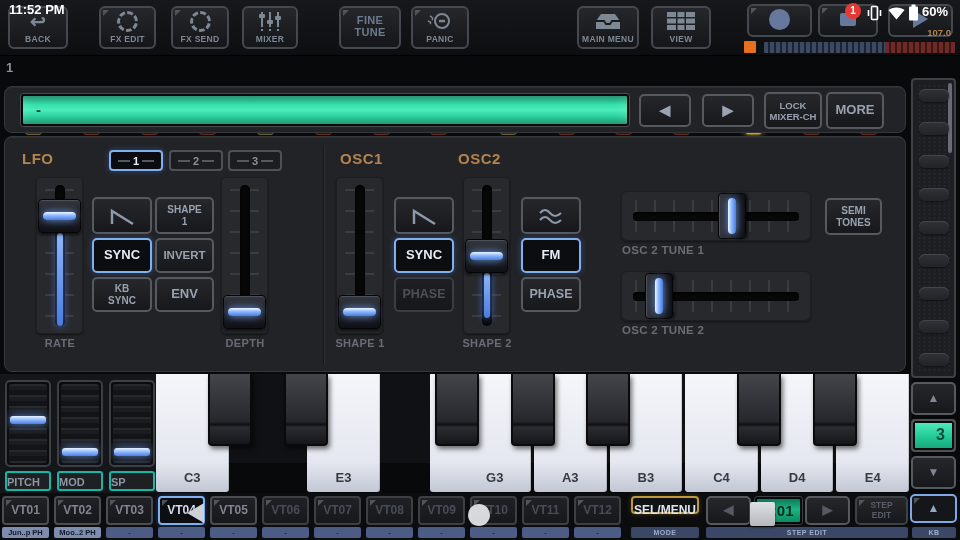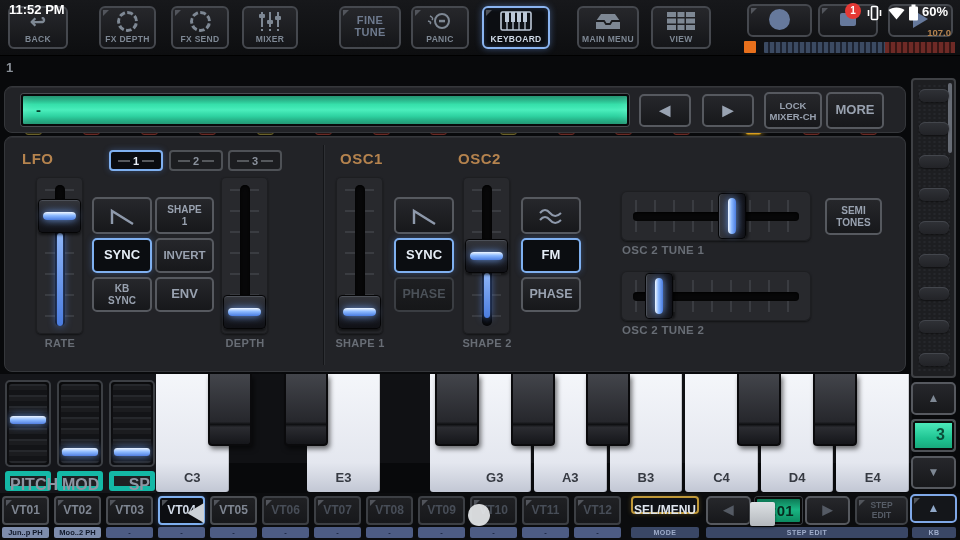--- a/index.html
+++ b/index.html
@@ -64,21 +64,21 @@
 
 .hsl{background:#28292d;border-radius:6px;box-shadow:inset 0 0 0 1px #1d1e21,0 1px 2px rgba(0,0,0,.5)}
 .hsl .hticks{position:absolute;left:14px;right:14px;top:9px;bottom:9px;background:repeating-linear-gradient(90deg,#3a3c41 0 2px,transparent 2px 19px)}
 .hsl .htrack{position:absolute;top:50%;margin-top:-4.5px;height:9px;left:12px;right:12px;background:#070708;border-radius:4px;box-shadow:inset 0 1px 3px #000}
 .hsl .hhandle{position:absolute;top:2px;bottom:2px;width:28px;background:linear-gradient(90deg,#34363c,#1a1b20 55%,#101116);border:1px solid #050506;border-radius:4px;box-shadow:inset 1px 0 0 #4c5058,2px 0 3px rgba(0,0,0,.6)}
 .hsl .hhandle::after{content:"";position:absolute;top:4px;bottom:4px;left:50%;margin-left:-4px;width:8px;border-radius:4px;background:linear-gradient(90deg,#f0f7ff,#8ab8ff 45%,#4a7ce0);box-shadow:0 0 9px rgba(120,170,255,.9)}
 
 .wheel{background:#141518;border:2px solid #3c3f44;border-radius:5px;overflow:hidden;box-shadow:inset 0 2px 8px rgba(0,0,0,.8)}
 .wheel .ribs{position:absolute;left:2px;right:2px;top:2px;bottom:2px;background:repeating-linear-gradient(180deg,#26282c 0 2px,#1b1c1f 2px 6px,#131417 6px 11px);border-radius:3px}
 .wheel .wline{position:absolute;left:3px;right:3px;height:8px;border-radius:3px;background:linear-gradient(180deg,#eaf3ff,#8ab8ff 50%,#527fe0);box-shadow:0 0 10px rgba(120,170,255,.8)}
-.wlbl{background:#1e2023;border:5px solid #14b8a6;border-radius:3px;color:#8e96a3;font-size:16px;font-weight:bold;text-align:right;line-height:18px}
+.wlbl{background:#1e2023;border:2px solid #14b8a6;border-radius:3px;color:#8e96a3;font-size:11px;font-weight:bold;text-align:left;line-height:18px}
 
 .kbd{background:#101114}
 .wkey{position:absolute;top:0;height:118px;background:linear-gradient(180deg,#f4f6fa,#e4e7ef 75%,#c2c7d4);border-radius:0 0 3px 3px;box-shadow:inset -1px 0 0 rgba(0,0,0,.15)}
 .klabel{position:absolute;bottom:7px;left:0;right:0;text-align:center;font-size:13px;font-weight:bold;color:#363a42}
 .bkey{position:absolute;top:0;width:44px;height:72px;background:linear-gradient(180deg,#43454b,#26272c 68%,#0e0f11 72%,#2b2c31 76%,#15161a);border:2px solid #0a0a0c;border-top:none;border-radius:0 0 4px 4px;box-shadow:2px 3px 5px rgba(0,0,0,.55)}
 
 .strip{background:#1d1e21;border:2px solid #3f4145;border-radius:4px}
 .strip .tex{position:absolute;left:4px;right:4px;top:4px;bottom:4px;background-image:radial-gradient(circle,#2c2e33 1px,transparent 1.3px);background-size:5px 4px;opacity:.55}
 .notch{position:absolute;left:50%;margin-left:-15px;width:30px;height:13px;border-radius:6px;background:linear-gradient(180deg,#303237,#222327);box-shadow:inset 0 1px 0 #43464c,0 1px 2px rgba(0,0,0,.5)}
 .sbar{background:#676c75;border-radius:2px}
@@ -107,21 +107,21 @@
   <div class="abs tbtn" style="left:8px;top:6px;width:60px;height:43px">
     <div class="ic">
         <span class="uarr">↩</span>
       </div>
     <div>BACK</div>
   </div>
   <div class="abs tbtn fold" style="left:99px;top:6px;width:57px;height:43px">
     <div class="ic">
         <span class="spin"></span>
       </div>
-    <div>FX DEPTH</div>
+    <div>FX EDIT</div>
   </div>
   <div class="abs tbtn fold" style="left:171px;top:6px;width:58px;height:43px">
     <div class="ic">
         <span class="spin"></span>
       </div>
     <div>FX SEND</div>
   </div>
   <div class="abs tbtn" style="left:242px;top:6px;width:56px;height:43px">
     <div class="ic">
       <svg width="26" height="22" viewBox="0 0 26 22">
@@ -148,40 +148,20 @@
   </div>
   <div class="abs tbtn fold" style="left:411px;top:6px;width:58px;height:43px">
     <div class="ic">
       <svg width="26" height="20" viewBox="0 0 26 20">
           <circle cx="15" cy="10" r="7" fill="none" stroke="#7e8894" stroke-width="2"></circle>
           <rect x="12" y="8.8" width="6" height="2.5" fill="#7e8894"></rect>
           <path d="M3,5 Q7,7 5,9 M1,10 Q5,11 3,13" fill="none" stroke="#7e8894" stroke-width="1.5"></path>
         </svg>
     </div>
     <div>PANIC</div>
-  </div>
-  <div class="abs tbtn fold active" style="left:482px;top:6px;width:68px;height:43px">
-    <div class="ic">
-      <svg width="32" height="20" viewBox="0 0 32 20">
-          <rect x="1" y="1" width="30" height="18" rx="1.5" fill="#0d1016" stroke="#bcc8d8" stroke-width="1.6"></rect>
-          <g stroke="#bcc8d8" stroke-width="1.3">
-            <line x1="7" y1="1" x2="7" y2="19"></line>
-            <line x1="13" y1="1" x2="13" y2="19"></line>
-            <line x1="19" y1="1" x2="19" y2="19"></line>
-            <line x1="25" y1="1" x2="25" y2="19"></line>
-          </g>
-          <g fill="#bcc8d8">
-            <rect x="5" y="1" width="4" height="10"></rect>
-            <rect x="11" y="1" width="4" height="10"></rect>
-            <rect x="17" y="1" width="4" height="10"></rect>
-            <rect x="23" y="1" width="4" height="10"></rect>
-          </g>
-        </svg>
-    </div>
-    <div>KEYBOARD</div>
   </div>
   <div class="abs tbtn" style="left:577px;top:6px;width:62px;height:43px">
     <div class="ic">
       <svg width="28" height="19" viewBox="0 0 28 19">
           <path d="M2,9 L7,2 H21 L26,9 V17 H2 Z" fill="#7e8894"></path>
           <path d="M2,9 H10 L12,12 H16 L18,9 H26" fill="none" stroke="#1a1b1e" stroke-width="1.8"></path>
         </svg>
     </div>
     <div>MAIN MENU</div>
   </div>

